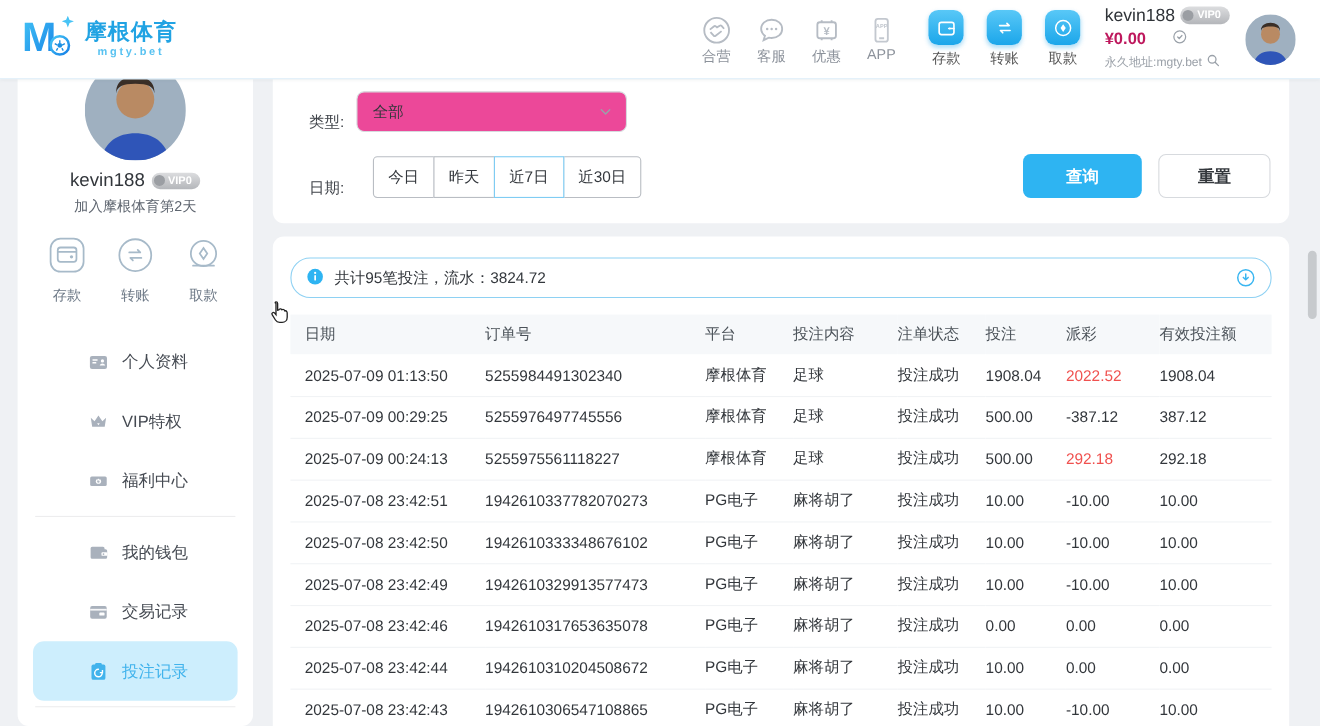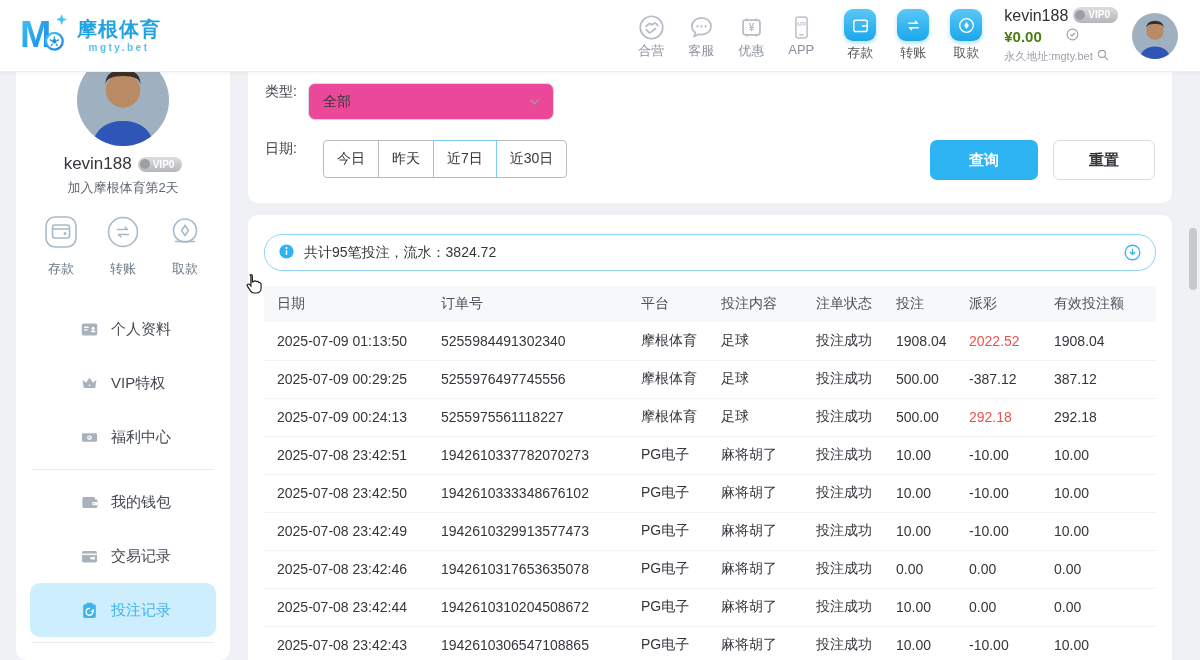--- a/index.html
+++ b/index.html
@@ -26,21 +26,21 @@
   #wallet-actions { display:flex; gap:11px; margin-left:4px; }
   .wa { display:flex; flex-direction:column; align-items:center; gap:3px; width:42px; cursor:pointer; }
   .wa .ic { width:32px; height:32px; border-radius:9px; background:linear-gradient(180deg,#59c8f7,#1ba6ea);
     display:flex; align-items:center; justify-content:center; box-shadow:0 2px 4px rgba(30,160,230,.35); }
   .wa .lb { font-size:13px; color:#555; }
   .user-info { display:flex; flex-direction:column; line-height:1.2; margin-left:3px; }
   .u-row1 { display:flex; align-items:center; gap:5px; font-size:16px; color:#2f3338; }
   .vip-badge { background:linear-gradient(180deg,#dcdddf,#b4b6ba); color:#fff; font-size:10px; font-weight:bold;
     padding:2px 8px 2px 15px; border-radius:9px; position:relative; }
   .vip-badge::before { content:""; position:absolute; left:2px; top:2.5px; width:10px; height:10px; border-radius:50%; background:#9b9ea3; }
-  .u-row2 { display:flex; align-items:center; gap:23px; font-size:15px; font-weight:bold; color:#4d7c0f; margin-top:2px; }
+  .u-row2 { display:flex; align-items:center; gap:23px; font-size:15px; font-weight:bold; color:#be185d; margin-top:2px; }
   .u-row3 { display:flex; align-items:center; gap:3px; font-size:11px; color:#9aa0a8; margin-top:2px; white-space:nowrap; }
   .avatar { width:46px; height:46px; border-radius:50%; overflow:hidden; flex:none; cursor:pointer; }
 
   
   #sidebar { position:absolute; left:16px; top:72px; width:214px; height:588px; background:#fff;
     border-radius:0 0 10px 10px; text-align:center; overflow:hidden; }
   .side-avatar { width:92px; height:92px; border-radius:50%; overflow:hidden; margin:-18px auto 0; }
   .side-name { margin-top:8px; display:flex; justify-content:center; align-items:center; gap:6px; font-size:17px; color:#33373c; }
   .side-joined { margin-top:5px; font-size:13px; color:#5f6670; }
   #side-actions { margin-top:15px; display:flex; justify-content:center; gap:22px; }
@@ -50,21 +50,21 @@
   .sm-item { height:54px; display:flex; align-items:center; gap:12px; padding-left:50px; border-radius:10px;
     font-size:15px; color:#454a52; cursor:pointer; }
   .sm-item .ic { color:#a9b1bc; display:flex; }
   .sm-item.active { background:#cdeefd; color:#41b3ec; }
   .sm-item.active .ic { color:#41b3ec; }
   .sm-divider { height:1px; background:#ededee; margin:5px 2px; }
 
   
   #filter-card { position:absolute; left:248px; top:72px; width:924px; height:131px; background:#fff;
     border-radius:0 0 10px 10px; padding:11px 17px 0; }
-  .f-row { display:flex; align-items:flex-start; }
+  .f-row { display:flex; align-items:flex-end;margin-left:16px; }
   .f-row2 { margin-top:20px; }
   .f-label { font-size:14px; color:#40444a; margin-right:11px; white-space:nowrap; }
   .select-box { width:246px; height:37px; border:1px solid #d7dade; border-radius:7px; display:flex;
     align-items:center; padding:0 12px 0 14px; cursor:pointer; background:#ec4899; }
   .select-box .val { font-size:14px; color:#33373c; }
   .select-box .ic { margin-left:auto; display:flex; }
   .date-box { width:243px; height:38px; border:1px solid #d7dade; border-radius:7px; display:flex;
     align-items:center; padding:0 11px 0 13px; cursor:pointer; background:#fff; }
   .date-box .d { font-size:14px; color:#33373c; }
   .date-box .sep { color:#9aa0a8; flex:1; text-align:center; }

